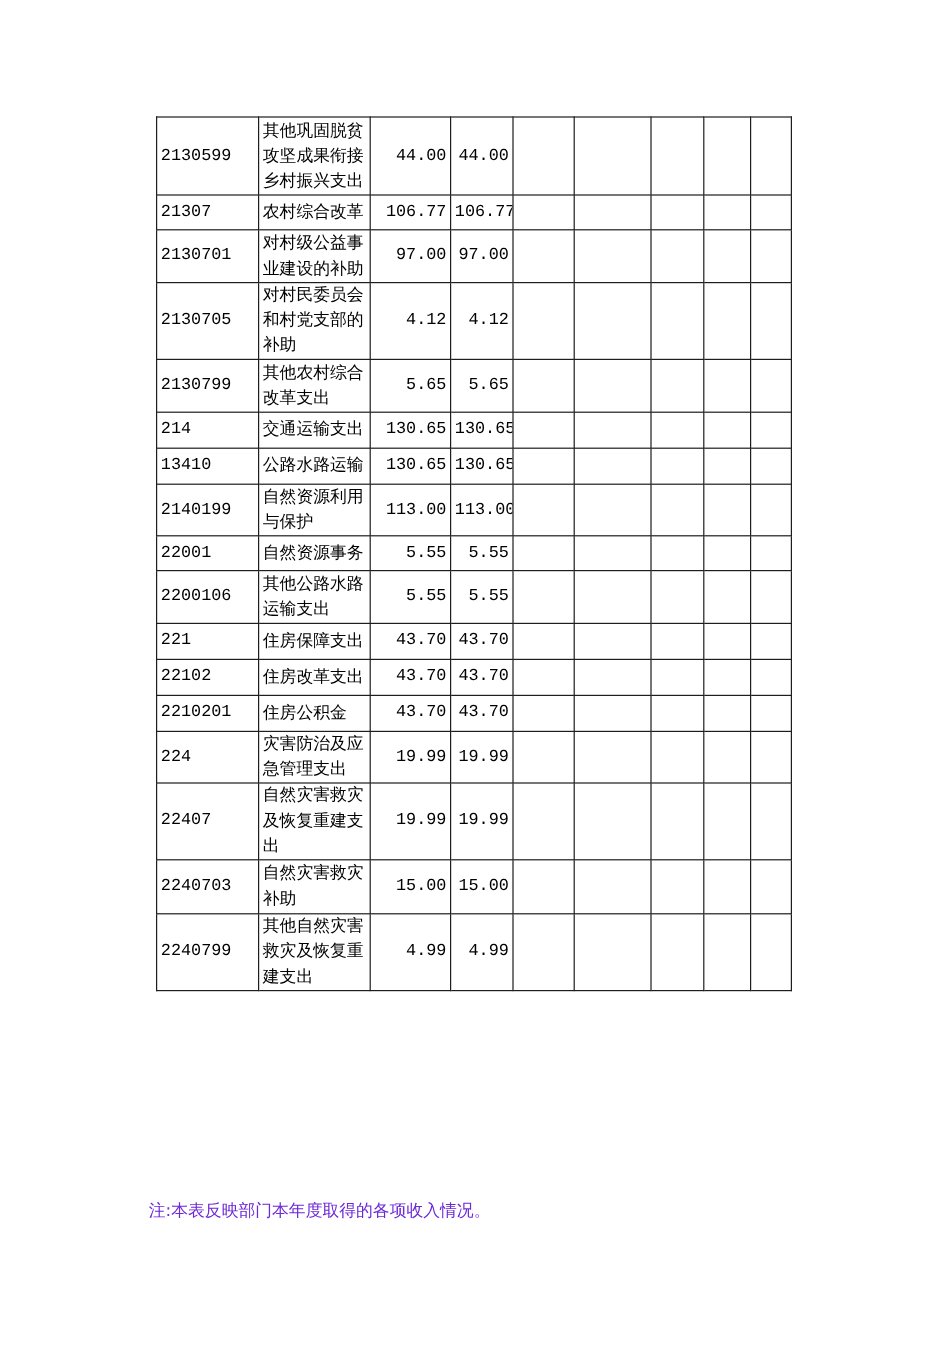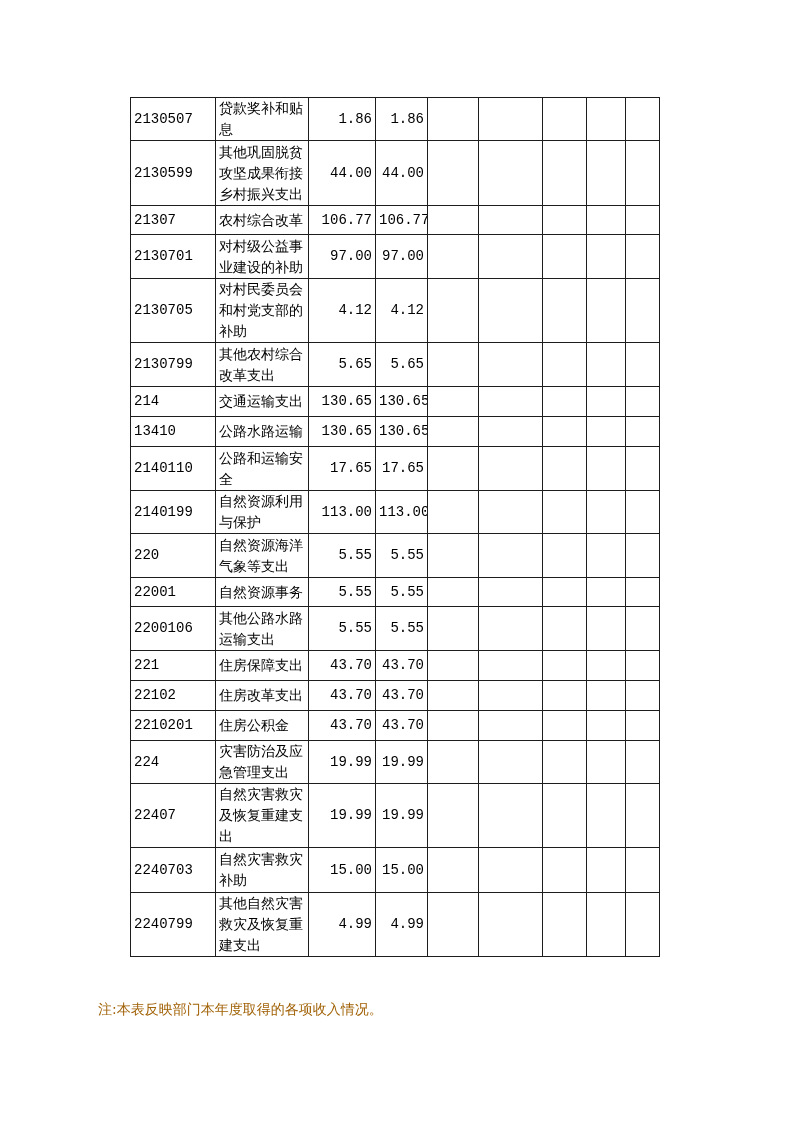--- a/index.html
+++ b/index.html
@@ -47,56 +47,45 @@
     word-break: break-all;
   }
   td.td-num {
     font-family: "Liberation Mono", "DejaVu Sans Mono", monospace;
     text-align: right;
     padding-right: 4px;
     white-space: nowrap;
   }
   .note {
     position: absolute;
-    left: 98px;
+    left: 124px;
     top: 1000px;
     font-size: 14px;
     line-height: 19px;
-    color: #a16207;
+    color: #6d28d9;
   }
 </style>
 </head>
 <body>
 
 <div class="page">
 
   <table class="income-table">
     <colgroup>
       <col style="width:85px">
       <col style="width:93px">
       <col style="width:67px">
       <col style="width:52px">
       <col style="width:51px">
       <col style="width:64px">
       <col style="width:44px">
       <col style="width:39px">
       <col style="width:34px">
     </colgroup>
     <tbody>
-        <tr style="height: 42px;">
-          <td class="td-code">2130507</td>
-          <td class="td-name">贷款奖补和贴息</td>
-          <td class="td-num">1.86</td>
-          <td class="td-num">1.86</td>
-          <td class="td-empty"></td>
-          <td class="td-empty"></td>
-          <td class="td-empty"></td>
-          <td class="td-empty"></td>
-          <td class="td-empty"></td>
-        </tr>
         <tr style="height: 65px;">
           <td class="td-code">2130599</td>
           <td class="td-name">其他巩固脱贫攻坚成果衔接乡村振兴支出</td>
           <td class="td-num">44.00</td>
           <td class="td-num">44.00</td>
           <td class="td-empty"></td>
           <td class="td-empty"></td>
           <td class="td-empty"></td>
           <td class="td-empty"></td>
           <td class="td-empty"></td>
@@ -160,53 +149,31 @@
           <td class="td-code">13410</td>
           <td class="td-name">公路水路运输</td>
           <td class="td-num">130.65</td>
           <td class="td-num">130.65</td>
           <td class="td-empty"></td>
           <td class="td-empty"></td>
           <td class="td-empty"></td>
           <td class="td-empty"></td>
           <td class="td-empty"></td>
         </tr>
-        <tr style="height: 44px;">
-          <td class="td-code">2140110</td>
-          <td class="td-name">公路和运输安全</td>
-          <td class="td-num">17.65</td>
-          <td class="td-num">17.65</td>
-          <td class="td-empty"></td>
-          <td class="td-empty"></td>
-          <td class="td-empty"></td>
-          <td class="td-empty"></td>
-          <td class="td-empty"></td>
-        </tr>
         <tr style="height: 42px;">
           <td class="td-code">2140199</td>
           <td class="td-name">自然资源利用与保护</td>
           <td class="td-num">113.00</td>
           <td class="td-num">113.00</td>
           <td class="td-empty"></td>
           <td class="td-empty"></td>
           <td class="td-empty"></td>
           <td class="td-empty"></td>
           <td class="td-empty"></td>
         </tr>
-        <tr style="height: 44px;">
-          <td class="td-code">220</td>
-          <td class="td-name">自然资源海洋气象等支出</td>
-          <td class="td-num">5.55</td>
-          <td class="td-num">5.55</td>
-          <td class="td-empty"></td>
-          <td class="td-empty"></td>
-          <td class="td-empty"></td>
-          <td class="td-empty"></td>
-          <td class="td-empty"></td>
-        </tr>
         <tr style="height: 29px;">
           <td class="td-code">22001</td>
           <td class="td-name">自然资源事务</td>
           <td class="td-num">5.55</td>
           <td class="td-num">5.55</td>
           <td class="td-empty"></td>
           <td class="td-empty"></td>
           <td class="td-empty"></td>
           <td class="td-empty"></td>
           <td class="td-empty"></td>

